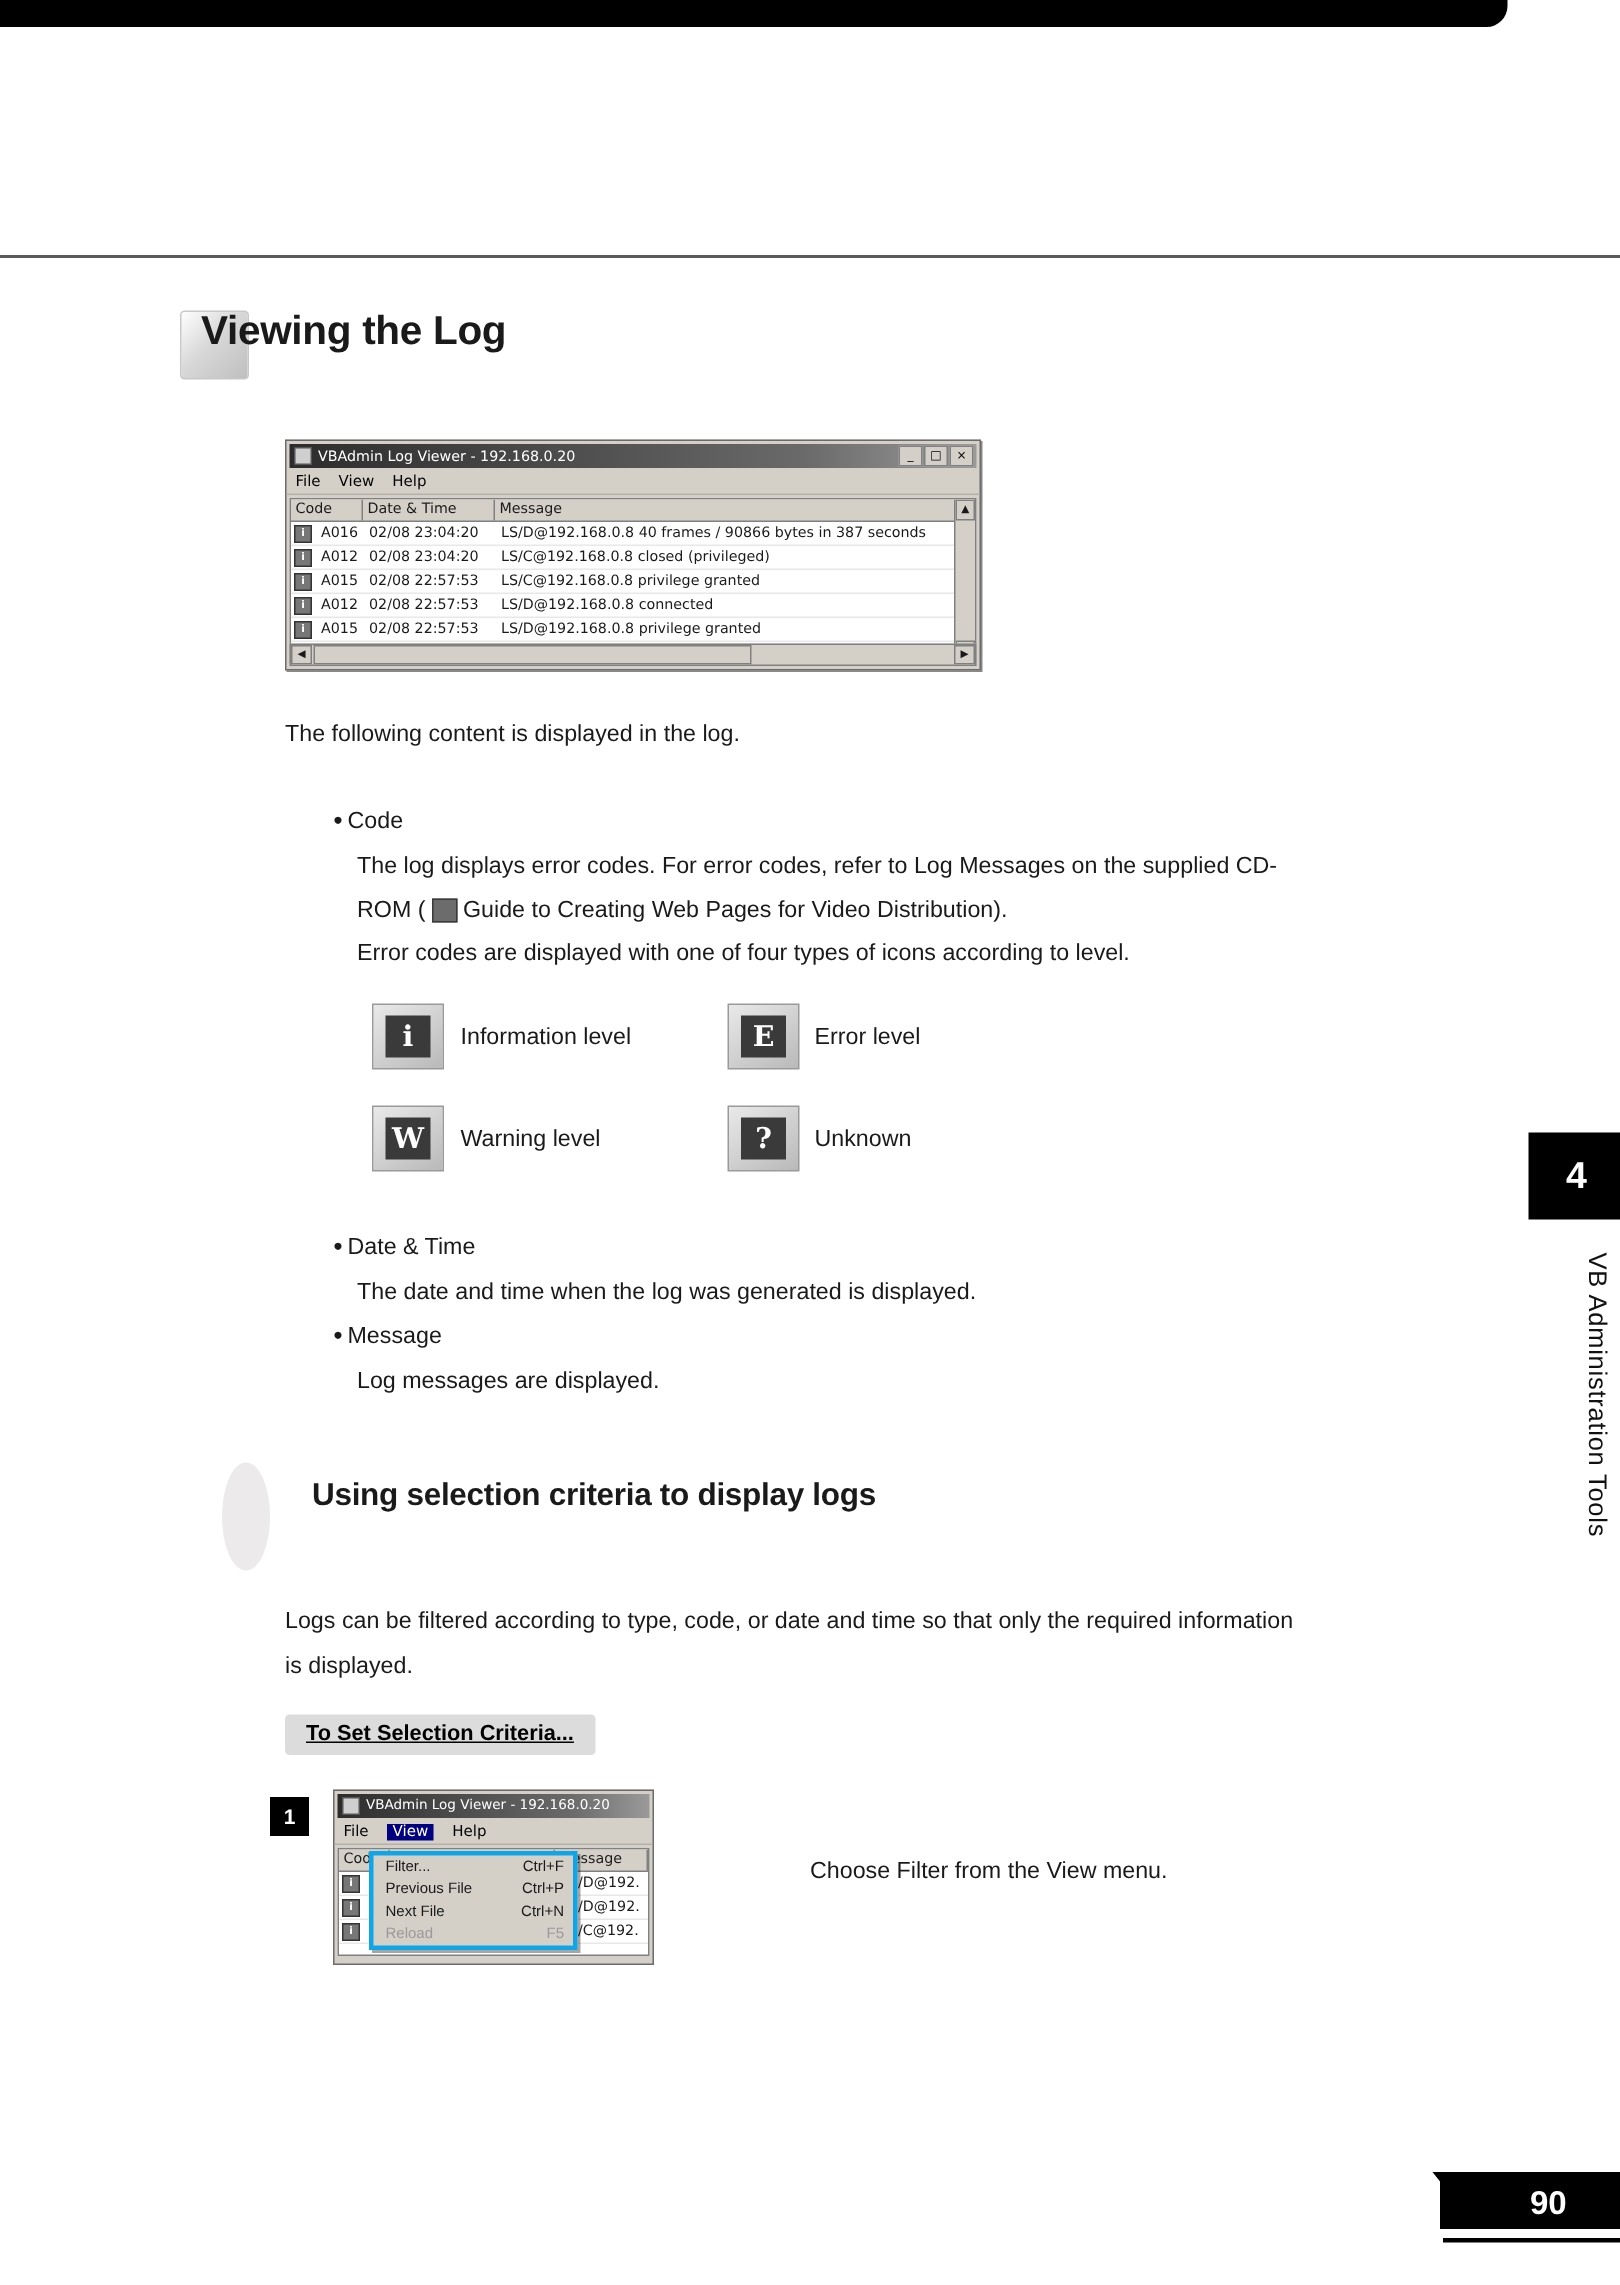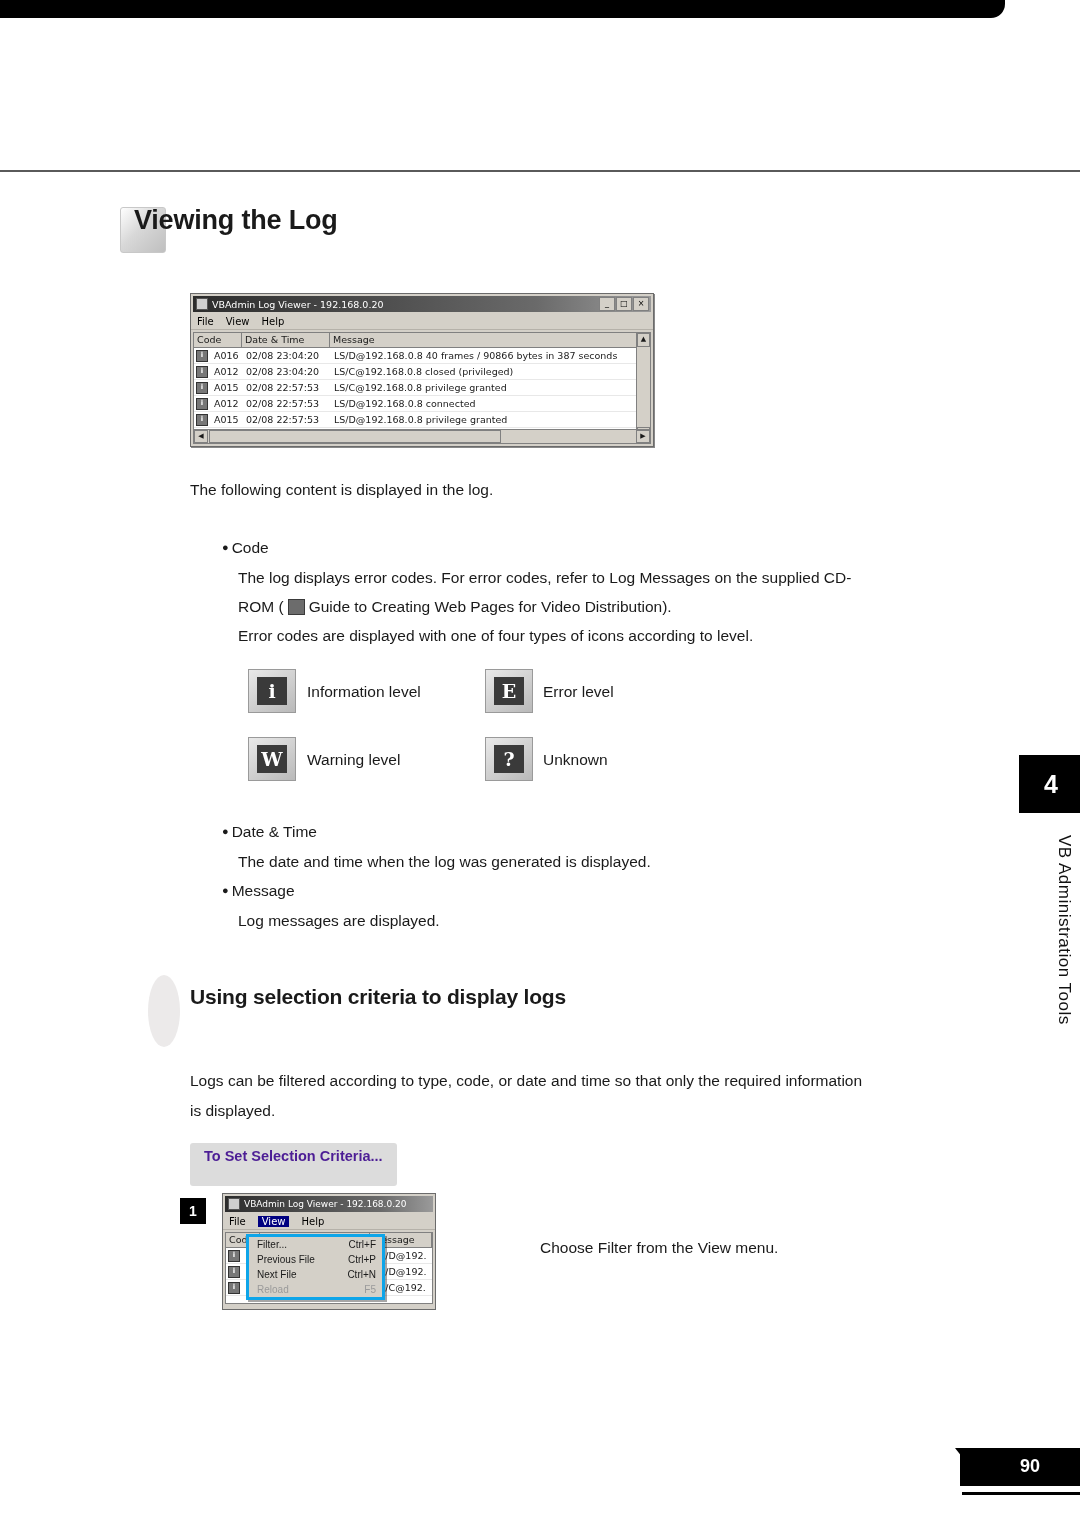--- a/index.html
+++ b/index.html
@@ -133,30 +133,31 @@
     line-height:28px; text-align:center;
     font-family:"DejaVu Serif", serif;
   }
 
   
   .blob{
     position:absolute; left:148px; top:975px; width:32px; height:72px;
     background:#eceaea; border-radius:16px/36px;
   }
   .h2{
-    position:absolute; left:190px; top:985px;
+    position:absolute; left:208px; top:985px;
     font-size:21px; font-weight:bold; letter-spacing:-0.2px;
   }
 
   .tag{
     position:absolute; left:190px; top:1143px;
-    background:#dcdcdc; color:#4c1d95;
+    background:#dcdcdc; color:#000000;
     font-size:14.5px; font-weight:bold;
-    padding:5px 14px 22px 14px;
+    padding:5px 14px 6px 14px;
     border-radius:3px;
+    text-decoration:underline;
   }
 
   
   .stepnum{
     position:absolute; left:180px; top:1198px;
     width:26px; height:26px; background:#000; color:#fff;
     font-size:14px; font-weight:bold; text-align:center; line-height:26px;
   }
   .winshot2{
     position:absolute; left:222px; top:1193px;
@@ -198,21 +199,21 @@
     position:absolute; left:960px; top:1448px;
     width:120px; height:38px; background:#000;
   }
   .footer-skew{
     position:absolute; left:955px; top:1448px;
     width:0;height:0;
     border-top:38px solid #000; border-left:30px solid transparent;
   }
   .pageno{
     position:absolute; left:1020px; top:1456px;
-    color:#fff; font-size:18px; font-weight:bold;
+    color:#fff; font-size:22px; font-weight:bold;
   }
   .footer-rule{
     position:absolute; left:962px; top:1492px; width:118px; height:3px; background:#000;
   }
 </style>
 </head>
 <body>
 
 <div class="top-bar"></div>
 <div class="top-rule"></div>

